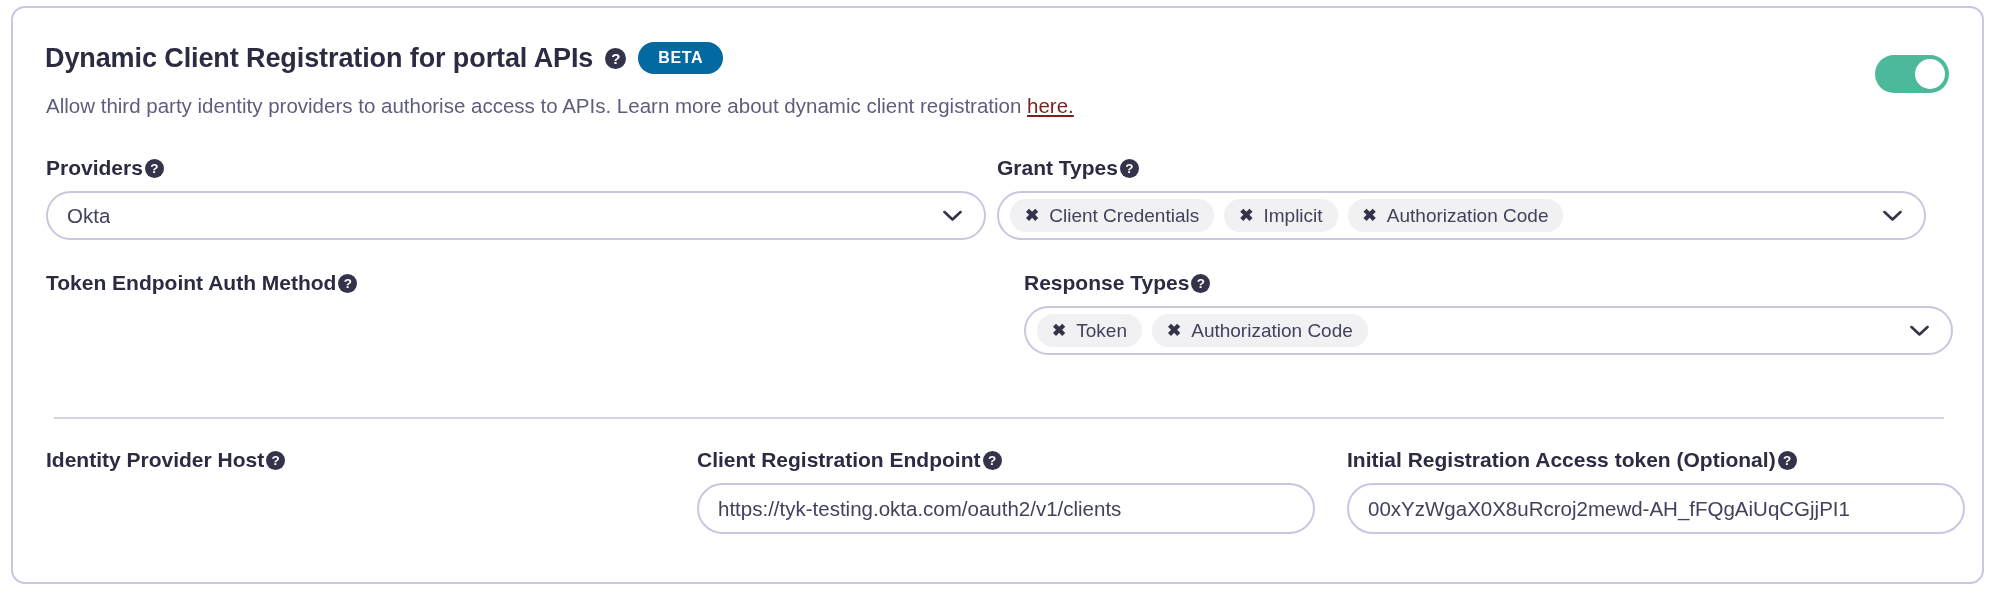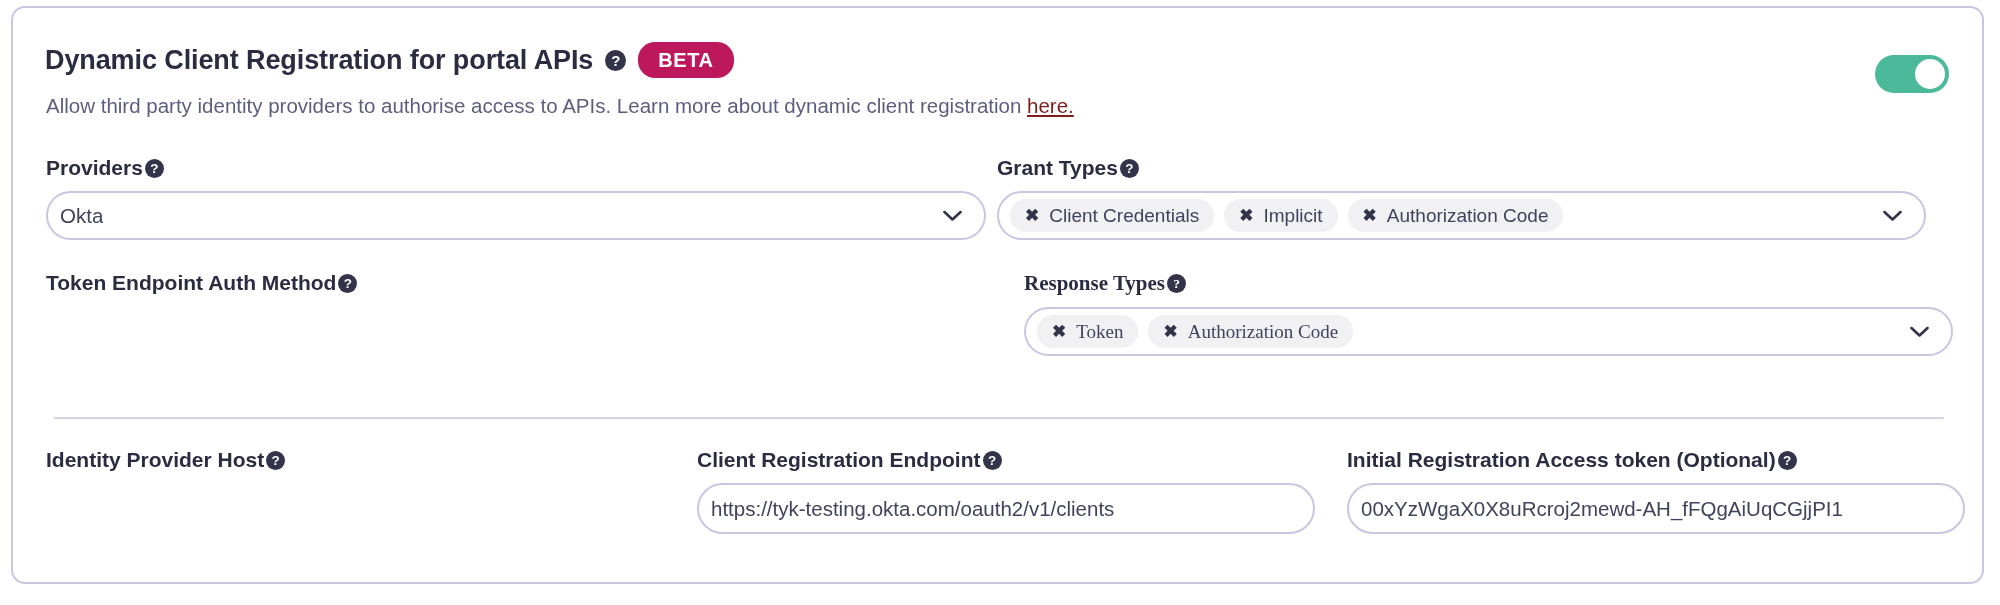--- a/index.html
+++ b/index.html
@@ -62,23 +62,23 @@
     flex: none;
   }
   .help-icon.small {
     width: 19px;
     height: 19px;
     font-size: 13.5px;
     line-height: 19px;
   }
   .beta-badge {
     display: inline-block;
-    background: #be185d;
+    background: #0369a1;
     color: #ffffff;
-    font-size: 20px;
+    font-size: 16px;
     font-weight: 700;
     letter-spacing: 0.6px;
     padding: 8px 20px;
     border-radius: 17px;
     line-height: 1;
   }
   .subtitle {
     position: absolute;
     left: 33px;
     top: 86px;
@@ -129,21 +129,21 @@
     border: 2px solid #c9c6e2;
     border-radius: 26px;
     height: 49px;
     background: #ffffff;
     display: flex;
     align-items: center;
   }
   .control .value {
     font-size: 20.5px;
     color: #41425c;
-    padding-left: 12px;
+    padding-left: 19px;
     white-space: nowrap;
     overflow: hidden;
   }
   .chev {
     position: absolute;
     right: 22px;
     top: 50%;
     transform: translateY(-50%);
     width: 19px;
     height: 11px;
@@ -173,21 +173,21 @@
     font-size: 17px;
     font-weight: 700;
     color: #33344a;
     line-height: 1;
   }
 
   
   .f-providers  { position: absolute; left: 33px;   top: 148px; width: 940px; }
   .f-grant      { position: absolute; left: 972px; top: 148px; width: 929px; margin-left: 12px; }
   .f-tokenauth  { position: absolute; left: 33px;   top: 263px; width: 940px; }
-  .f-response   { position: absolute; left: 1011px; top: 263px; width: 929px; font-family: Liberation Serif, serif; }
+  .f-response   { position: absolute; left: 1011px; top: 263px; width: 929px; }
 
   .divider {
     position: absolute;
     left: 41px;
     top: 409px;
     width: 1890px;
     height: 2px;
     background: #d5d3e8;
   }
 

